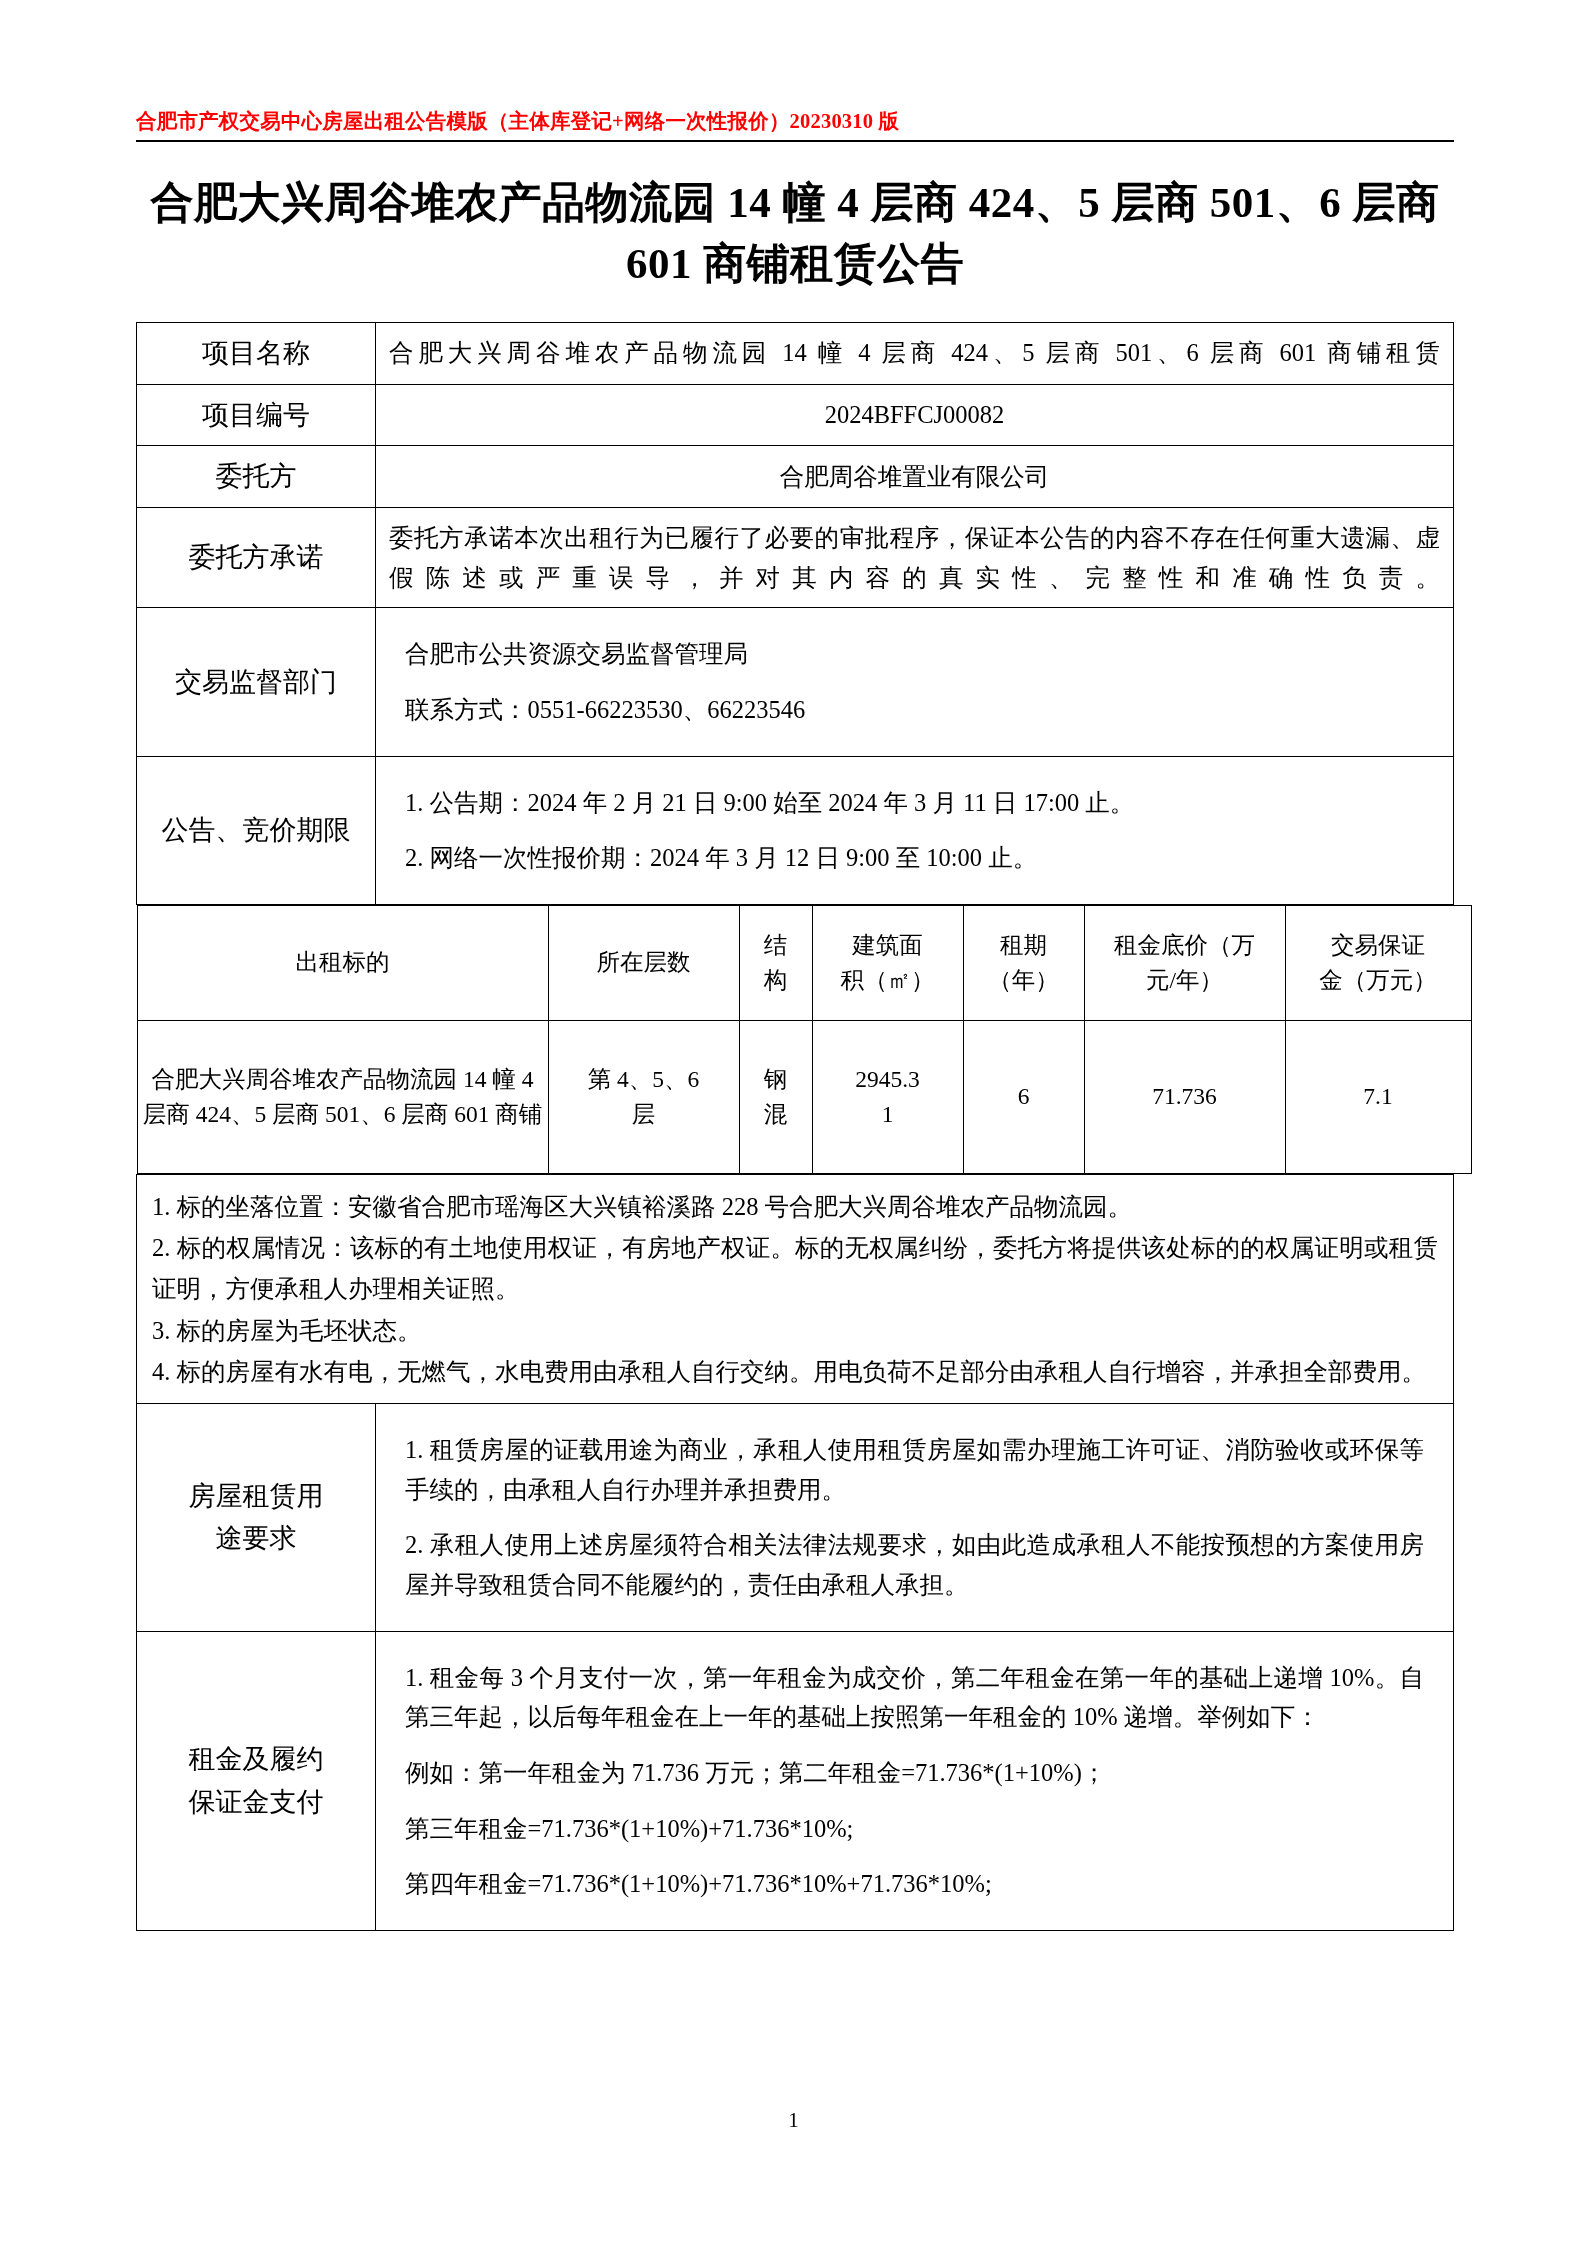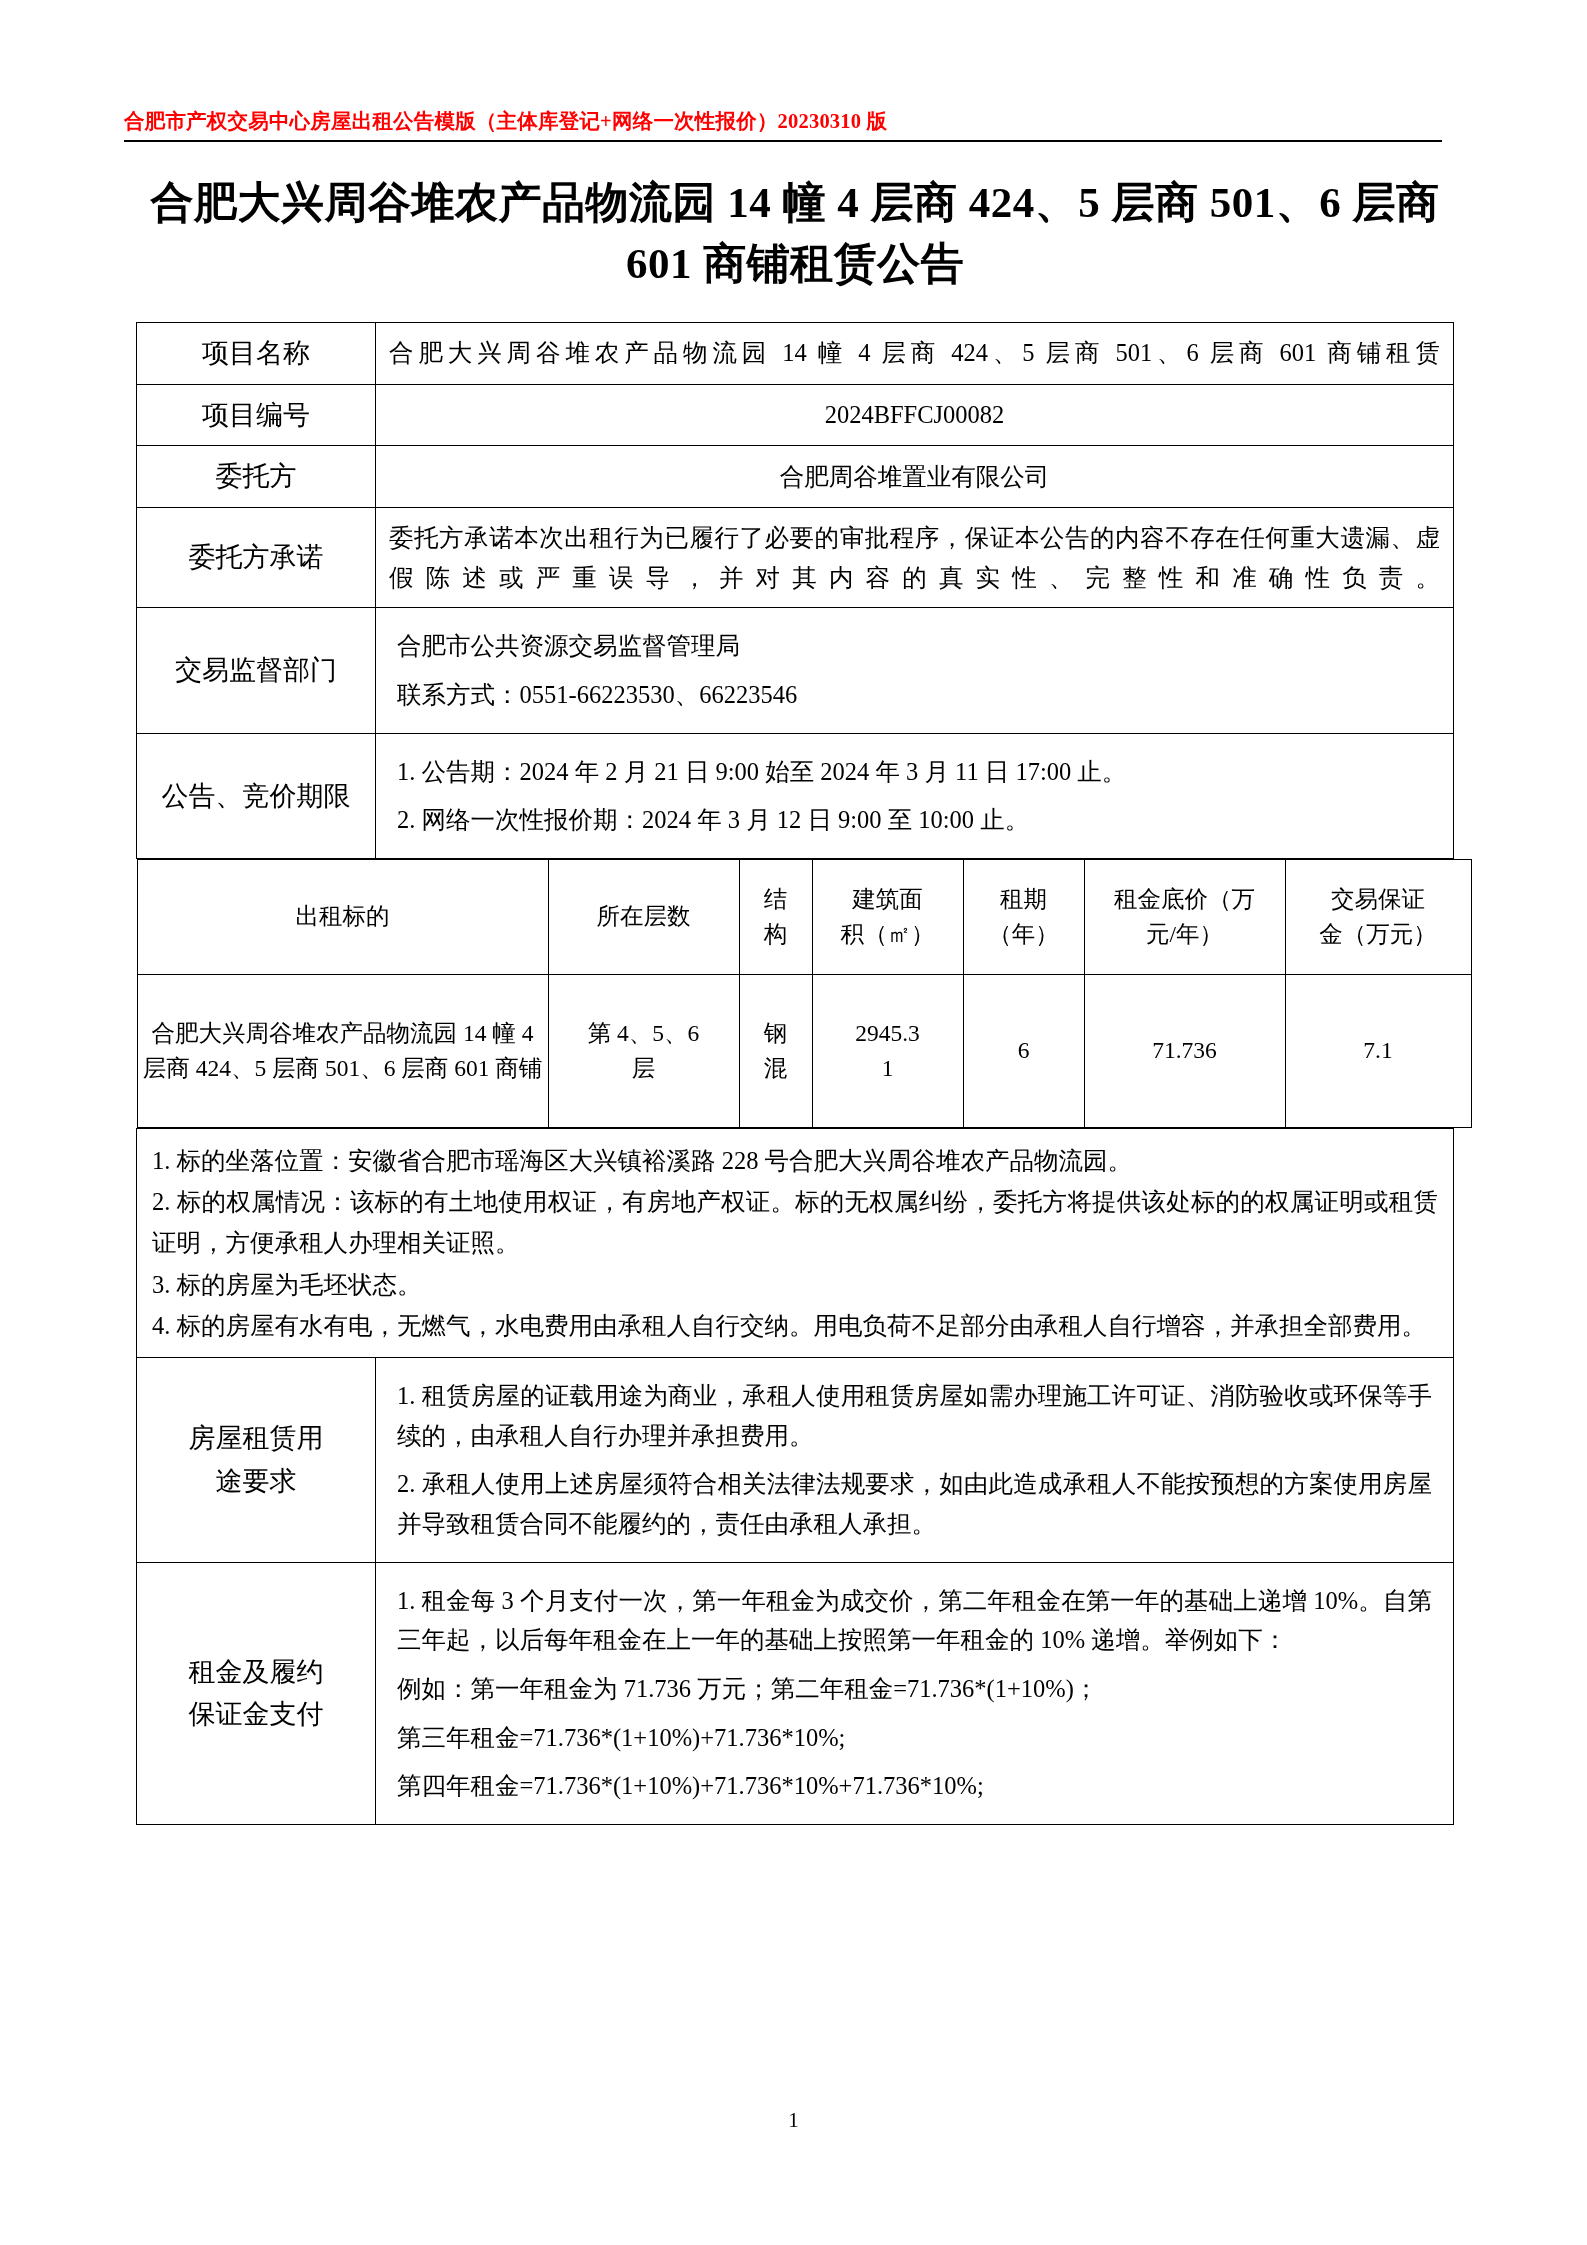--- a/index.html
+++ b/index.html
@@ -18,21 +18,21 @@
   .page {
     width: 1587px;
     height: 2245px;
     box-sizing: border-box;
     padding: 0;
     position: relative;
   }
   
   .doc-header {
     position: absolute;
-    left: 124px;
+    left: 136px;
     top: 108px;
     width: 1318px;
   }
   .doc-header-text {
     color: #ff0000;
     font-size: 20.5px;
     font-weight: bold;
     font-family: "Liberation Serif", "DejaVu Serif", serif;
     letter-spacing: 0.2px;
     white-space: nowrap;
@@ -84,21 +84,21 @@
     padding: 10px 13px !important;
   }
   .val.center { text-align: center; }
   .val.justify {
     text-align: justify;
     text-align-last: justify;
   }
   .val.justify-block {
     text-align: justify;
   }
-  .val p { margin: 8px; }
+  .val p { margin: 16px; }
   .val p + p { margin-top: 9px; }
   .section-head {
     text-align: center;
     font-size: 24.5px;
     padding: 9px 4px !important;
   }
 
   
   table.lots {
     width: 100%;

